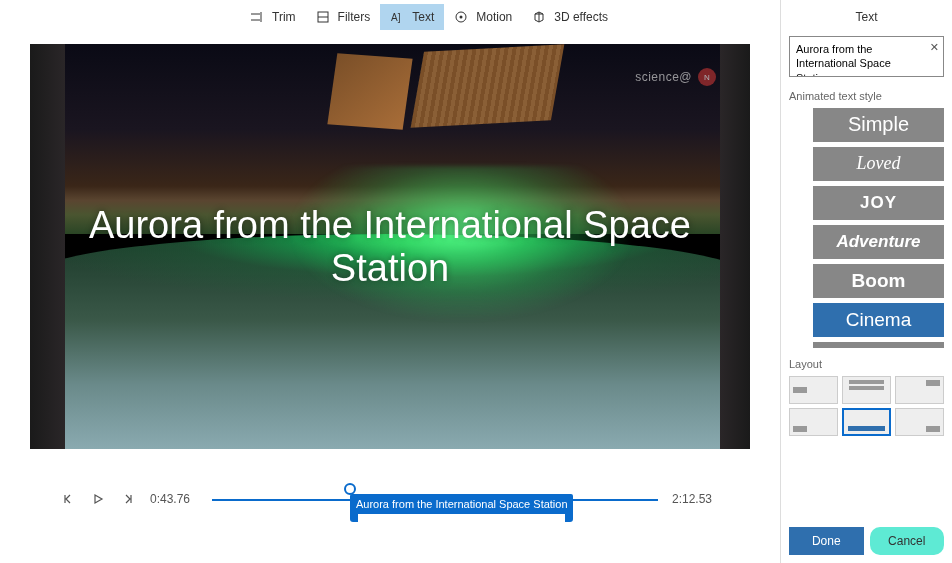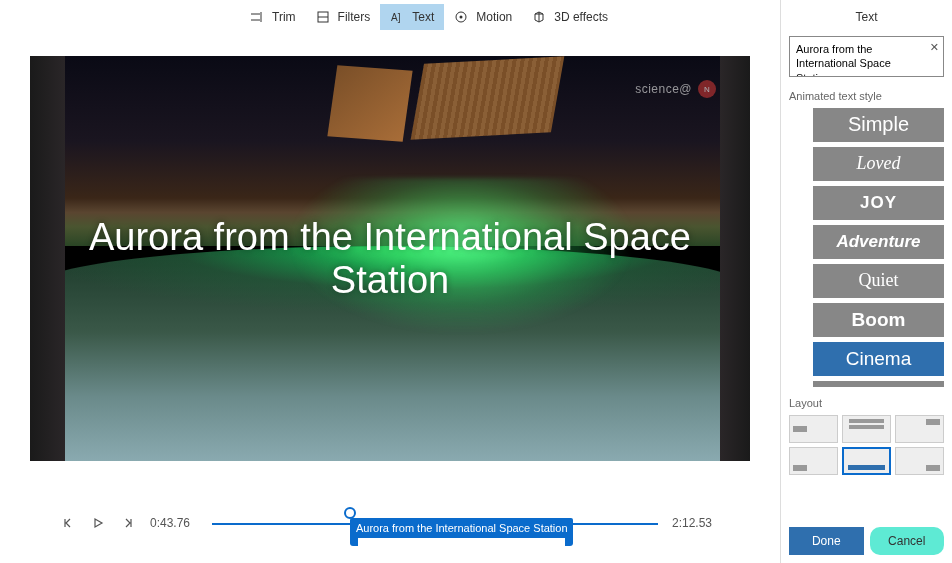--- a/index.html
+++ b/index.html
@@ -4,21 +4,21 @@
 <style>
 * { box-sizing: border-box; margin: 0; padding: 0; }
 body { font-family: "Segoe UI", Arial, sans-serif; font-size: 13px; background: #fff; overflow: hidden; }
 .app { display: flex; width: 952px; height: 563px; }
 .main { flex: 1; display: flex; flex-direction: column; background: #fff; }
 .toolbar { display: flex; align-items: center; height: 34px; padding-left: 240px; gap: 0; }
 .tool-btn { display: flex; align-items: center; gap: 8px; padding: 6px 10px; font-size: 12px; color: #333; cursor: pointer; }
 .tool-btn.active { background: #b0d5ef; }
 .tool-icon { width: 14px; height: 14px; display: inline-flex; align-items: center; justify-content: center; }
 .preview-area { flex: 1; padding: 10px 30px 0 30px; display: flex; flex-direction: column; }
-.video-preview { width: 720px; height: 405px; margin: 12px auto; position: relative; overflow: hidden; background: #000; }
+.video-preview { width: 720px; height: 405px; margin: 0 auto; position: relative; overflow: hidden; background: #000; }
 .video-bg { position: absolute; inset: 0; }
 .sky { position: absolute; top: 0; left: 0; right: 0; height: 35%; background: linear-gradient(180deg,#0a0a15 0%,#1a1520 60%,#3a2618 100%); }
 .horizon { position: absolute; top: 35%; left: 0; right: 0; height: 12%; background: linear-gradient(180deg,#3a2618 0%,#5a4530 30%,#4a5530 60%,#2a4525 100%); }
 .earth { position: absolute; top: 47%; left: 0; right: 0; bottom: 0; background: radial-gradient(ellipse 140% 80% at 55% 0%, rgba(58,255,117,0.9) 0%, rgba(20,200,90,0.6) 12%, rgba(28,110,60,0.3) 25%, transparent 40%), linear-gradient(180deg,#1a3828 0%,#2a4838 20%,#3a5848 40%,#6a8a8a 70%,#8aaab0 100%); border-radius: 50% 50% 0 0 / 20% 20% 0 0; }
 .aurora { position: absolute; top: 30%; left: 35%; width: 50%; height: 40%; background: radial-gradient(ellipse 60% 70% at 50% 40%, rgba(90,255,140,0.8) 0%, rgba(60,235,110,0.5) 30%, rgba(40,200,90,0.25) 55%, transparent 80%); filter: blur(2px); }
 .station { position: absolute; top: 0; left: 42%; width: 35%; height: 25%; }
 .panel-l { position: absolute; top: 12%; left: 0%; width: 30%; height: 70%; background: linear-gradient(135deg,#7a4f28,#a86d38); transform: skewX(-8deg) skewY(4deg); }
 .panel-r { position: absolute; top: 4%; left: 34%; width: 55%; height: 75%; background: repeating-linear-gradient(90deg,#7a4f28 0 4px,#8a5f36 4px 8px); transform: skewX(-10deg) skewY(-3deg); }
 .side-l { position: absolute; left: 0; top: 0; bottom: 0; width: 35px; background: linear-gradient(90deg,#1a1a1a,#2a2628); }
 .side-r { position: absolute; right: 0; top: 0; bottom: 0; width: 30px; background: linear-gradient(270deg,#1a1a1a,#2a2628); }
@@ -170,21 +170,20 @@
     <div class="input-wrap">
       <textarea class="text-input" rows="2" style="">Aurora from the International Space Station</textarea>
       <span class="clear-x">✕</span>
     </div>
     <div class="section-label">Animated text style</div>
     <div class="styles">
       <div class="style-btn style-simple">Simple</div>
       <div class="style-btn style-loved">Loved</div>
       <div class="style-btn style-joy">JOY</div>
       <div class="style-btn style-adventure">Adventure</div>
-      <div class="style-btn style-quiet">Quiet</div>
       <div class="style-btn style-boom">Boom</div>
       <div class="style-btn style-cinema selected">Cinema</div>
       <div class="style-btn style-extra"></div>
     </div>
     <div class="section-label">Layout</div>
     <div class="layout-grid">
       <div class="layout-btn">
           <div class="bar" style="left:3px;top:10px;width:14px;height:6px;"></div>
         </div>
       <div class="layout-btn">

